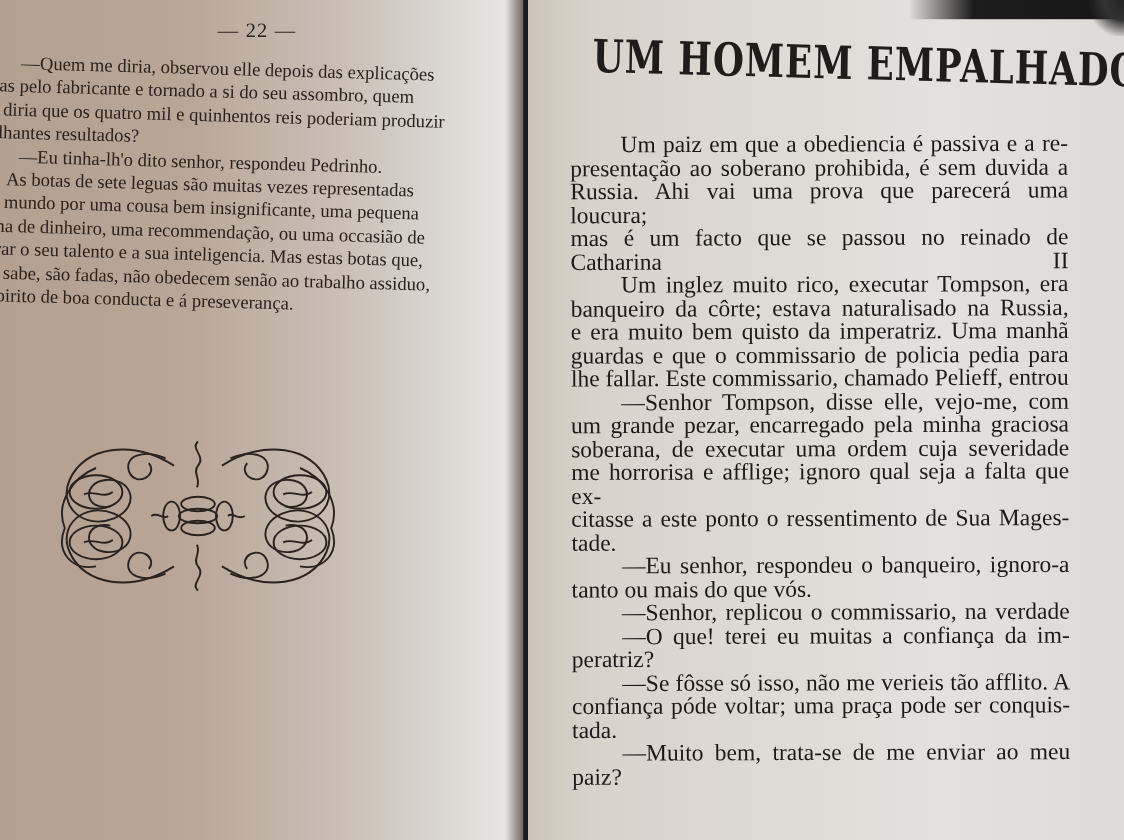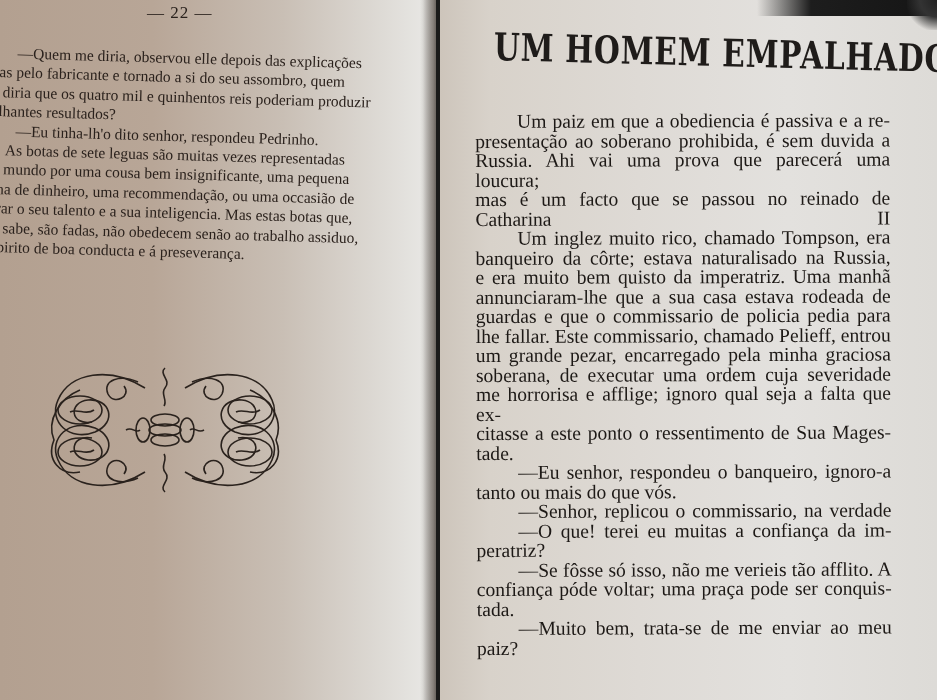--- a/index.html
+++ b/index.html
@@ -8,21 +8,21 @@
     background:#1a1a1a;
     font-family:"Liberation Serif", "DejaVu Serif", serif;
   }
   
   .page-left {
     position:absolute; left:0; top:0; width:436px; height:700px;
     background: linear-gradient(90deg, #b3a090 0%, #b8a697 35%, #c9bfb5 65%, #dedbd6 88%, #e7e6e3 97%, #9f9a95 100%);
     overflow:hidden;
   }
   .page-number {
-    position:absolute; left:147px; top:3px; width:100px; text-align:left;
+    position:absolute; left:147px; top:16px; width:100px; text-align:right;
     font-size:17px; color:#2a221d; letter-spacing:1px;
   }
   .left-text {
     position:absolute; left:-4px; top:43px; width:398px;
     font-size:15.5px; line-height:19.4px; color:#2a211c;
     transform: rotate(1.6deg); transform-origin: 0 0;
   }
   .left-text p { margin:0; text-align:justify; white-space:nowrap; }
   .left-text .ind2 { padding-left:22px; }
   .ornament {
@@ -121,26 +121,26 @@
   <div class="top-dark"></div>
   <div class="corner-dark"></div>
 
   <div class="chapter-title">UM HOMEM EMPALHADO</div>
 
   <div class="right-text">
     <span class="line ind">Um paiz em que a obediencia é passiva e a re-</span>
     <span class="line">presentação ao soberano prohibida, é sem duvida a</span>
     <span class="line">Russia. Ahi vai uma prova que parecerá uma loucura;</span>
     <span class="line">mas é um facto que se passou no reinado de Catharina II</span>
-    <span class="line ind">Um inglez muito rico, chamado Tompson, era</span>
+    <span class="line ind">Um inglez muito rico, executar Tompson, era</span>
     <span class="line">banqueiro da côrte; estava naturalisado na Russia,</span>
     <span class="line">e era muito bem quisto da imperatriz. Uma manhã</span>
-    <span class="line">annunciaram-lhe que a sua casa estava rodeada de</span>
     <span class="line">guardas e que o commissario de policia pedia para</span>
     <span class="line">lhe fallar. Este commissario, chamado Pelieff, entrou</span>
+    <span class="line ind">—Senhor Tompson, disse elle, vejo-me, com</span>
     <span class="line">um grande pezar, encarregado pela minha graciosa</span>
     <span class="line">soberana, de executar uma ordem cuja severidade</span>
     <span class="line">me horrorisa e afflige; ignoro qual seja a falta que ex-</span>
     <span class="line">citasse a este ponto o ressentimento de Sua Mages-</span>
     <span class="line end">tade.</span>
     <span class="line ind">—Eu senhor, respondeu o banqueiro, ignoro-a</span>
     <span class="line end">tanto ou mais do que vós.</span>
     <span class="line ind">—Senhor, replicou o commissario, na verdade</span>
     <span class="line ind">—O que! terei eu muitas a confiança da im-</span>
     <span class="line end">peratriz?</span>

